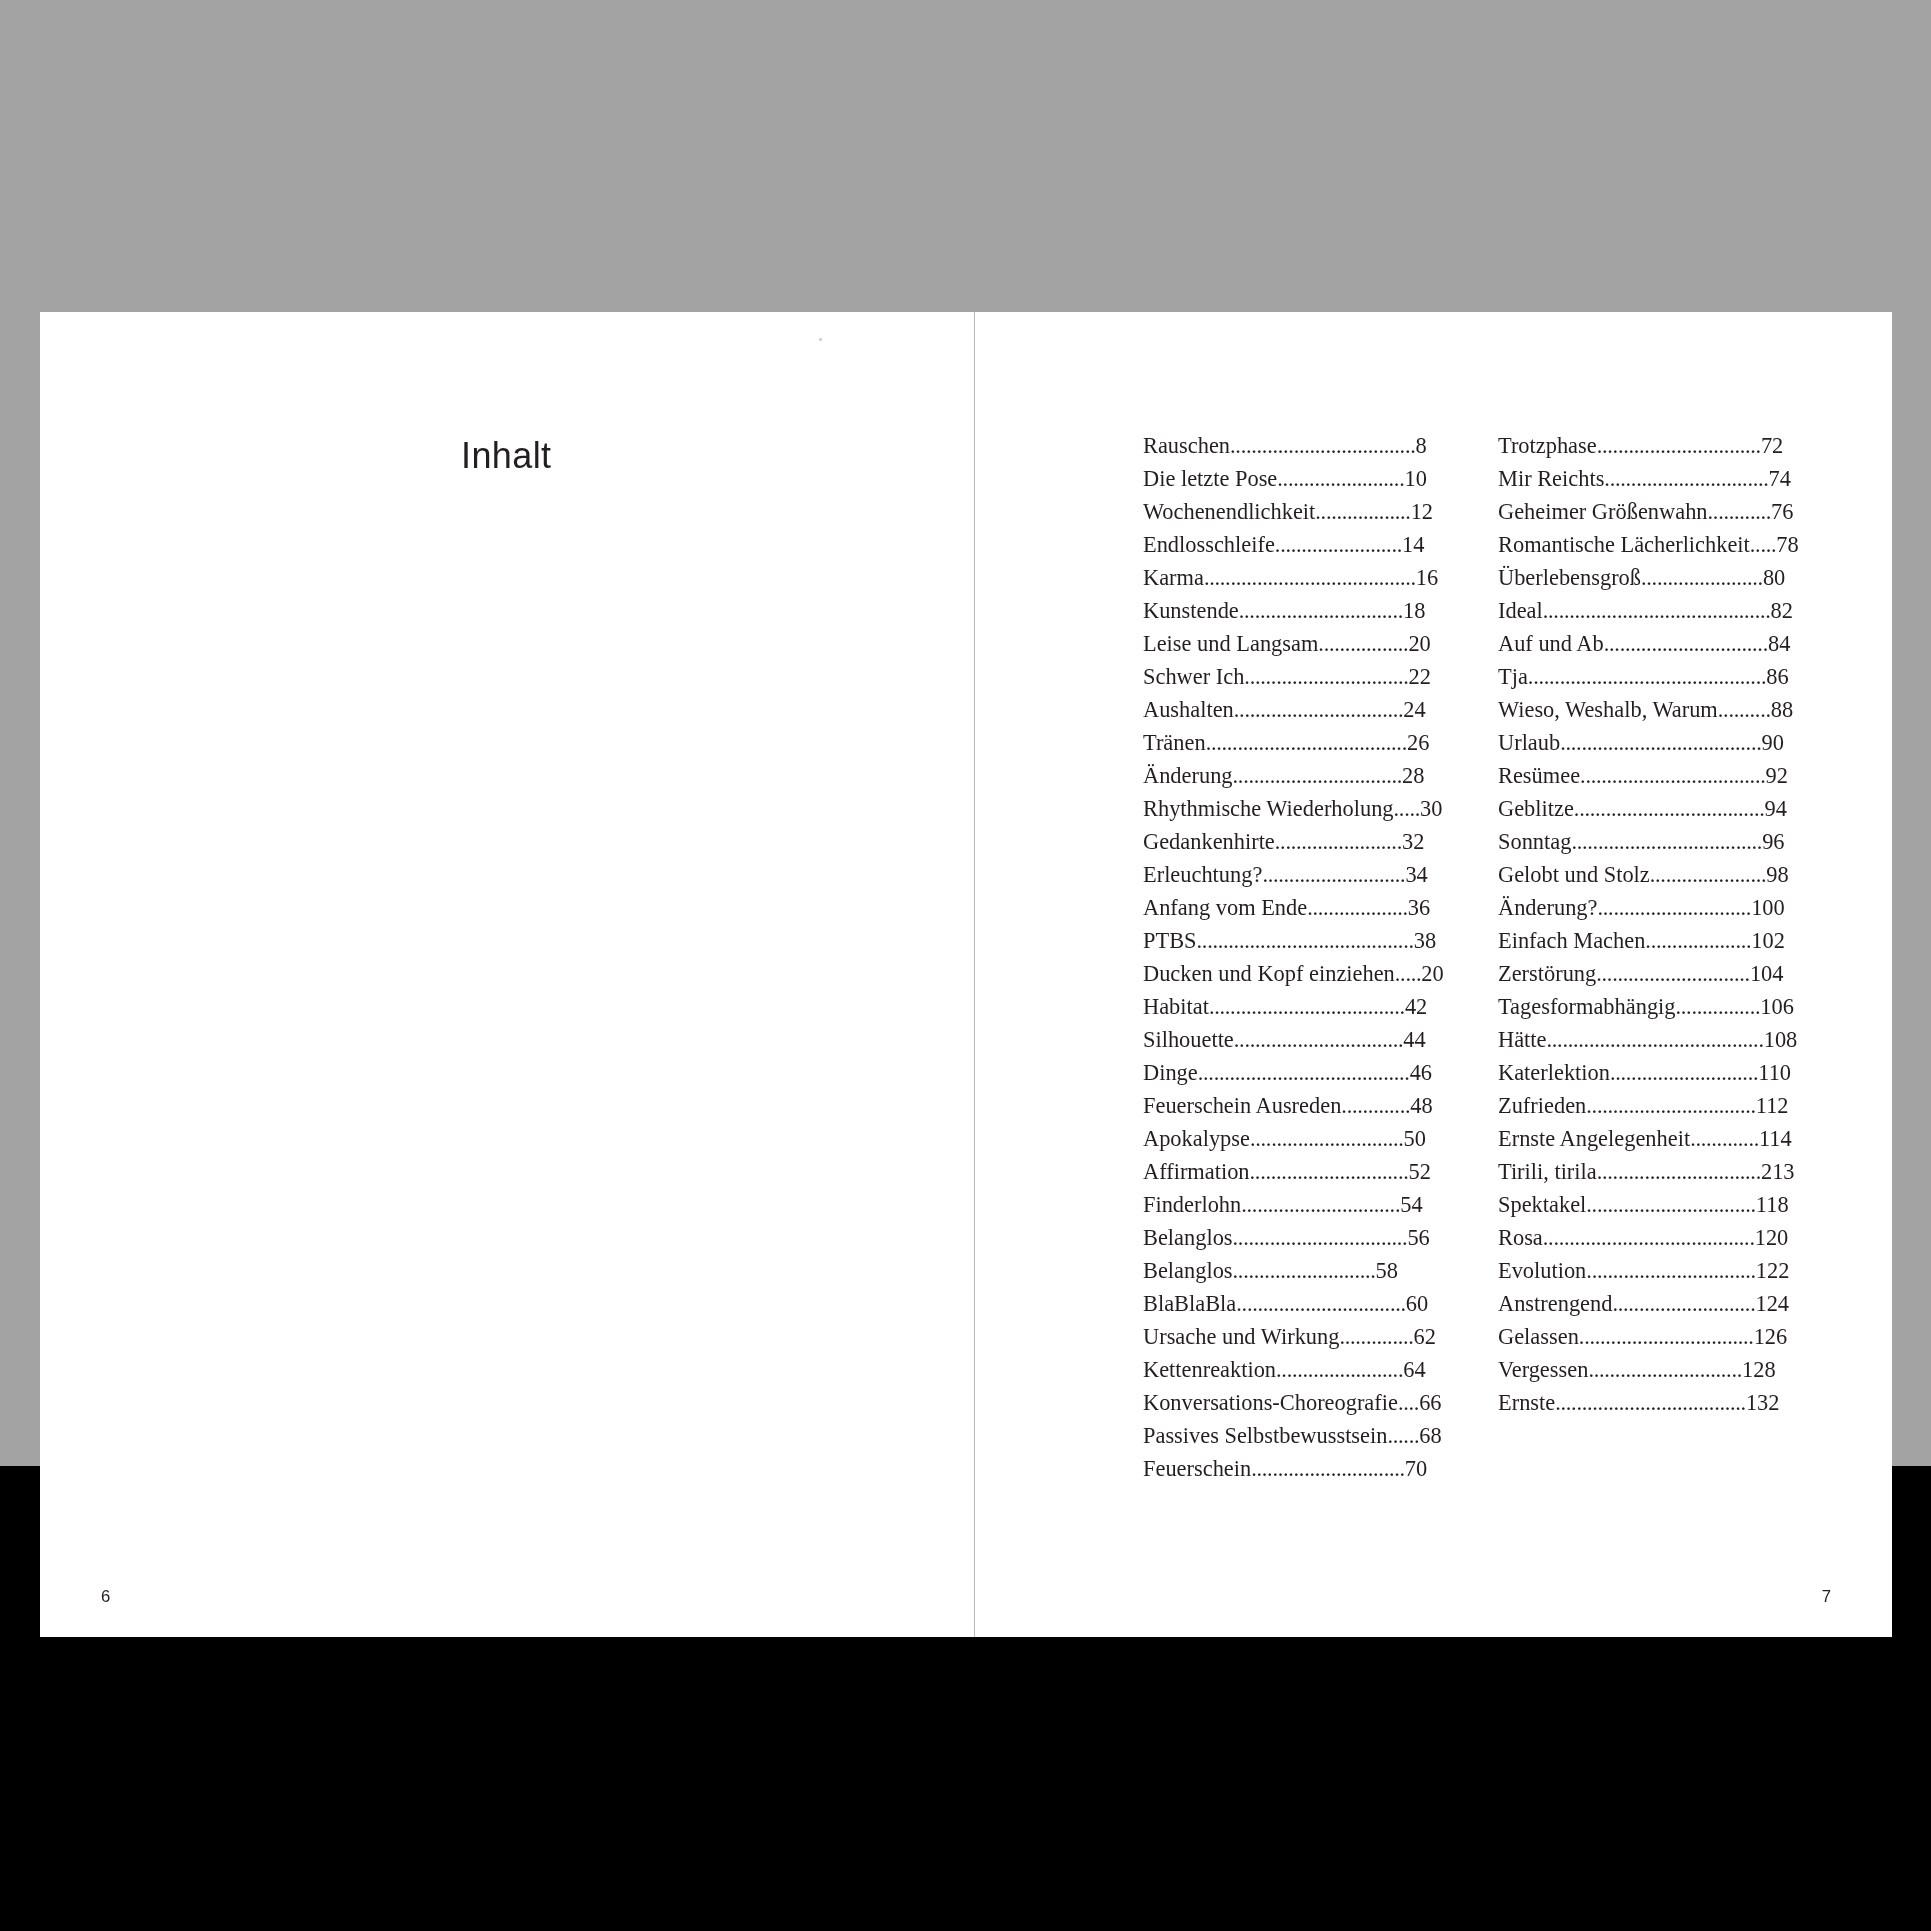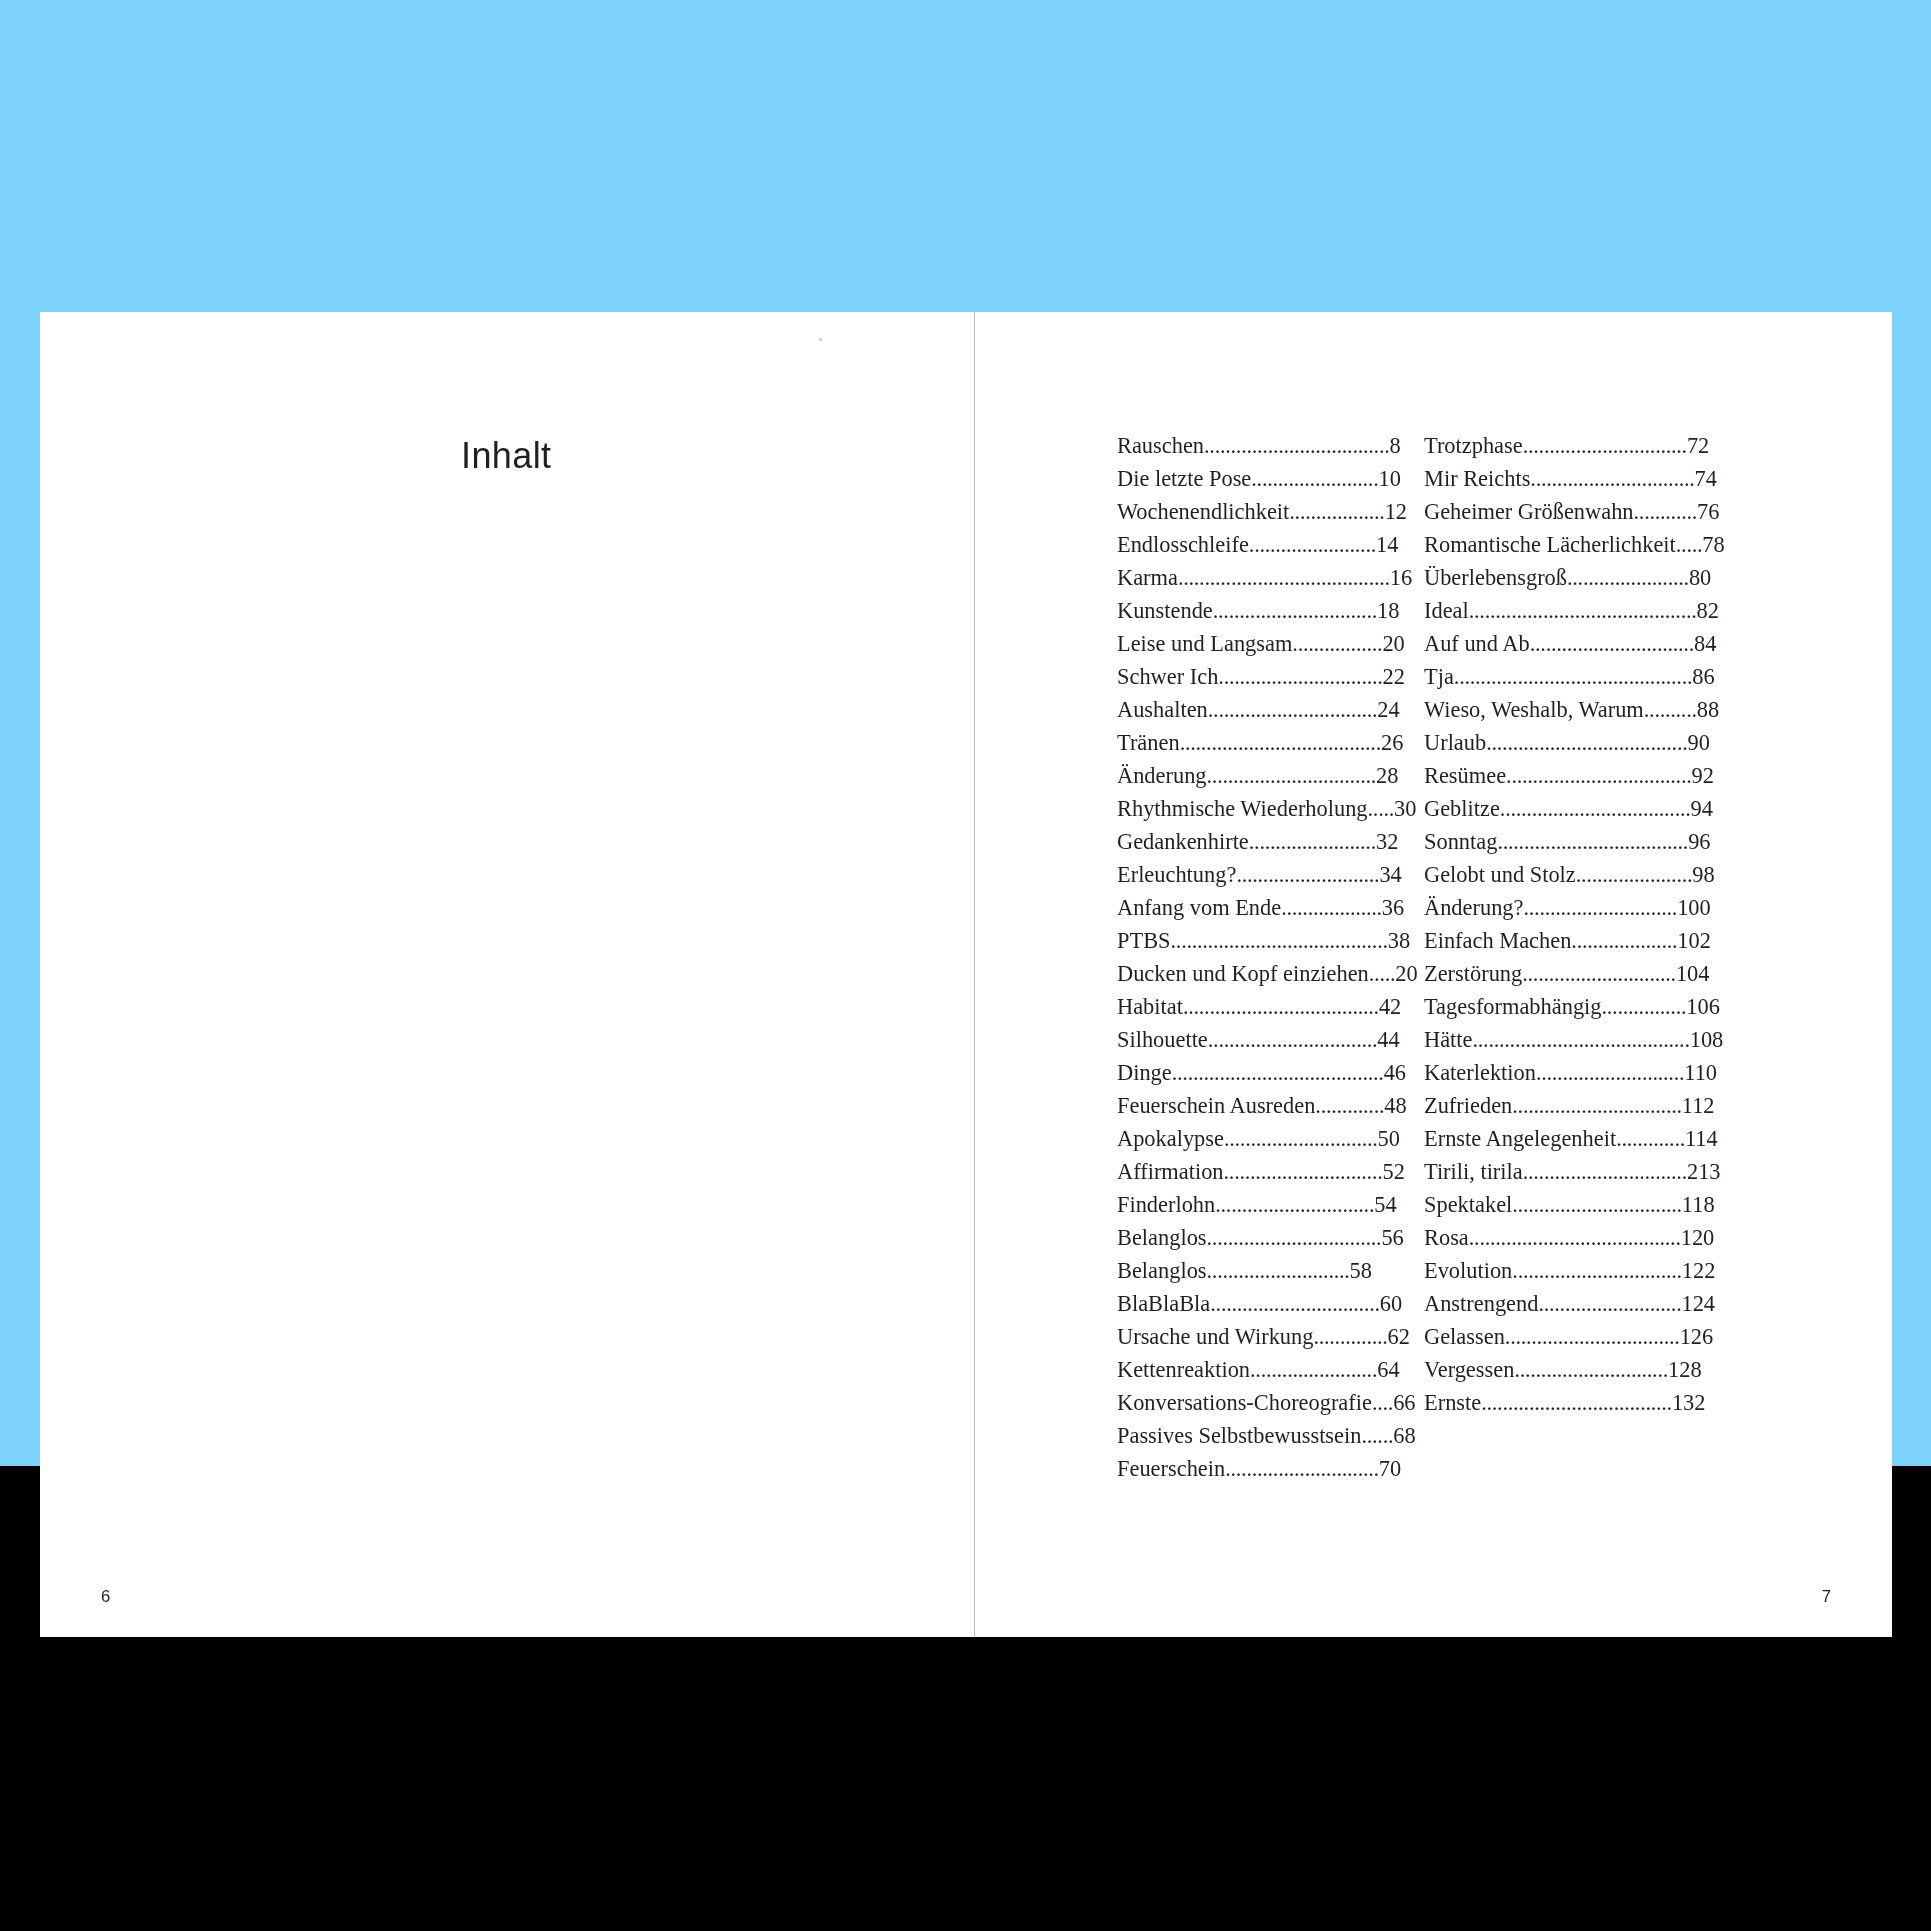--- a/index.html
+++ b/index.html
@@ -7,21 +7,21 @@
     padding: 0;
     background: #000000;
     width: 1931px;
     height: 1931px;
     overflow: hidden;
   }
   .stage {
     position: relative;
     width: 1931px;
     height: 1466px;
-    background: #7dd3fc;
+    background: #a3a3a3;
   }
   .spread {
     position: absolute;
     left: 40px;
     top: 312px;
     width: 1852px;
     height: 1325px;
     background: #ffffff;
     display: flex;
   }
@@ -50,23 +50,24 @@
     position: absolute;
     left: 779px;
     top: 26px;
     width: 2.6px;
     height: 2.6px;
     background: #cfcfcf;
     border-radius: 50%;
   }
   .toc-columns {
     position: absolute;
-    left: 142px;
+    left: 168px;
     top: 117px;
     display: flex;
+    gap: 48px;
   }
   .toc-col {
     display: flex;
     flex-direction: column;
   }
   .toc-col-1 { width: 307px; }
   .toc-col-2 { width: 307px; }
   .toc-entry {
     font-family: "Liberation Serif", serif;
     font-size: 22.4px;

